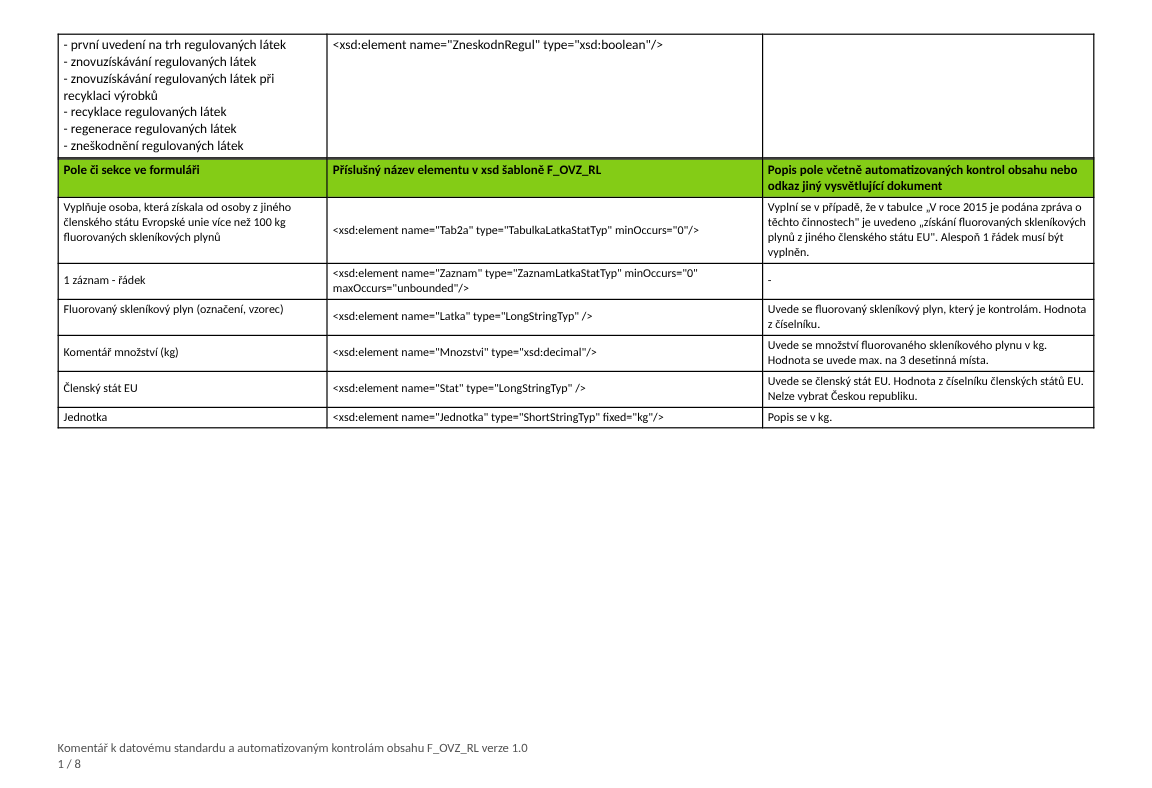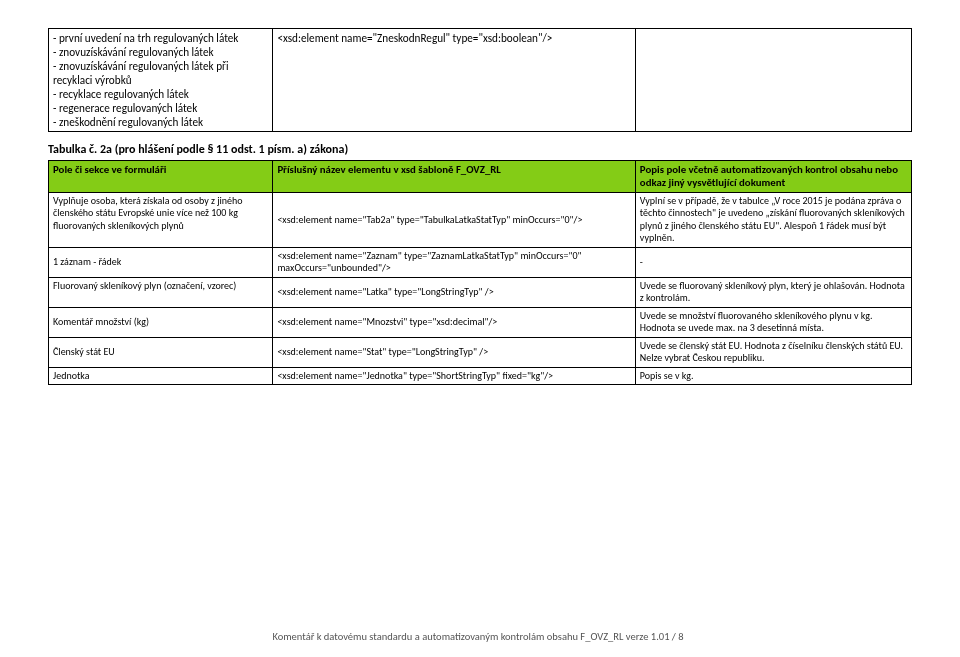--- a/index.html
+++ b/index.html
@@ -6,21 +6,21 @@
   html, body { width: 960px; height: 657px; background: #fff; font-family: Calibri, Arial, sans-serif; color: #000; }
   .page { padding: 28px 48px 0 48px; position: relative; height: 657px; }
   table { border-collapse: collapse; width: 100%; table-layout: fixed; }
   td, th { border: 1px solid #000; padding: 2px 4px; vertical-align: top; font-size: 10px; line-height: 1.25; }
   .col1 { width: 26%; }
   .col2 { width: 42%; }
   .col3 { width: 32%; }
   .top-table td { font-size: 11.2px; }
   .heading { font-size: 12px; font-weight: bold; margin: 10px 0 4px 0; }
   .header-row td { background: #84cc16; font-weight: bold; font-size: 10.8px; }
-  .footer { position: absolute; bottom: 14px; left: 48px; right: 52px; font-size: 10.5px; color: #555; display: flex; justify-content: center; }
+  .footer { position: absolute; bottom: 14px; left: 48px; right: 52px; font-size: 10.5px; color: #555; display: flex; justify-content: center; flex-direction: column; }
   .footer .pg { color: #555; }
 </style>
 </head>
 <body>
 
 <div class="page">
 
   <table class="top-table">
     <colgroup>
         <col class="col1">
@@ -34,21 +34,20 @@
 - znovuzískávání regulovaných látek při recyklaci výrobků
 - recyklace regulovaných látek
 - regenerace regulovaných látek
 - zneškodnění regulovaných látek</td>
       <td>&lt;xsd:element name="ZneskodnRegul" type="xsd:boolean"/&gt;</td>
       <td></td>
     </tr>
   </tbody>
     </table>
 
-  <div class="heading">Tabulka č. 2a (pro hlášení podle § 11 odst. 1 písm. a) zákona)</div>
 
   <table>
     <colgroup>
         <col class="col1">
         <col class="col2">
         <col class="col3">
       </colgroup>
     <tbody>
         <tr class="header-row">
       <td>Pole či sekce ve formuláři</td>
@@ -61,21 +60,21 @@
       <td>Vyplní se v případě, že v tabulce „V roce 2015 je podána zpráva o těchto činnostech" je uvedeno „získání fluorovaných skleníkových plynů z jiného členského státu EU". Alespoň 1 řádek musí být vyplněn.</td>
     </tr>
     <tr>
       <td style="vertical-align: middle;">1 záznam - řádek</td>
       <td>&lt;xsd:element name="Zaznam" type="ZaznamLatkaStatTyp" minOccurs="0" maxOccurs="unbounded"/&gt;</td>
       <td style="vertical-align: middle;">-</td>
     </tr>
     <tr>
       <td>Fluorovaný skleníkový plyn (označení, vzorec)</td>
       <td style="vertical-align: middle;">&lt;xsd:element name="Latka" type="LongStringTyp" /&gt;</td>
-      <td>Uvede se fluorovaný skleníkový plyn, který je ohlašován. Hodnota z kontrolám.</td>
+      <td>Uvede se fluorovaný skleníkový plyn, který je kontrolám. Hodnota z číselníku.</td>
     </tr>
     <tr>
       <td style="vertical-align: middle;">Komentář množství (kg)</td>
       <td style="vertical-align: middle;">&lt;xsd:element name="Mnozstvi" type="xsd:decimal"/&gt;</td>
       <td>Uvede se množství fluorovaného skleníkového plynu v kg. Hodnota se uvede max. na 3 desetinná místa.</td>
     </tr>
     <tr>
       <td style="vertical-align: middle;">Členský stát EU</td>
       <td style="vertical-align: middle;">&lt;xsd:element name="Stat" type="LongStringTyp" /&gt;</td>
       <td>Uvede se členský stát EU. Hodnota z číselníku členských států EU. Nelze vybrat Českou republiku.</td>

